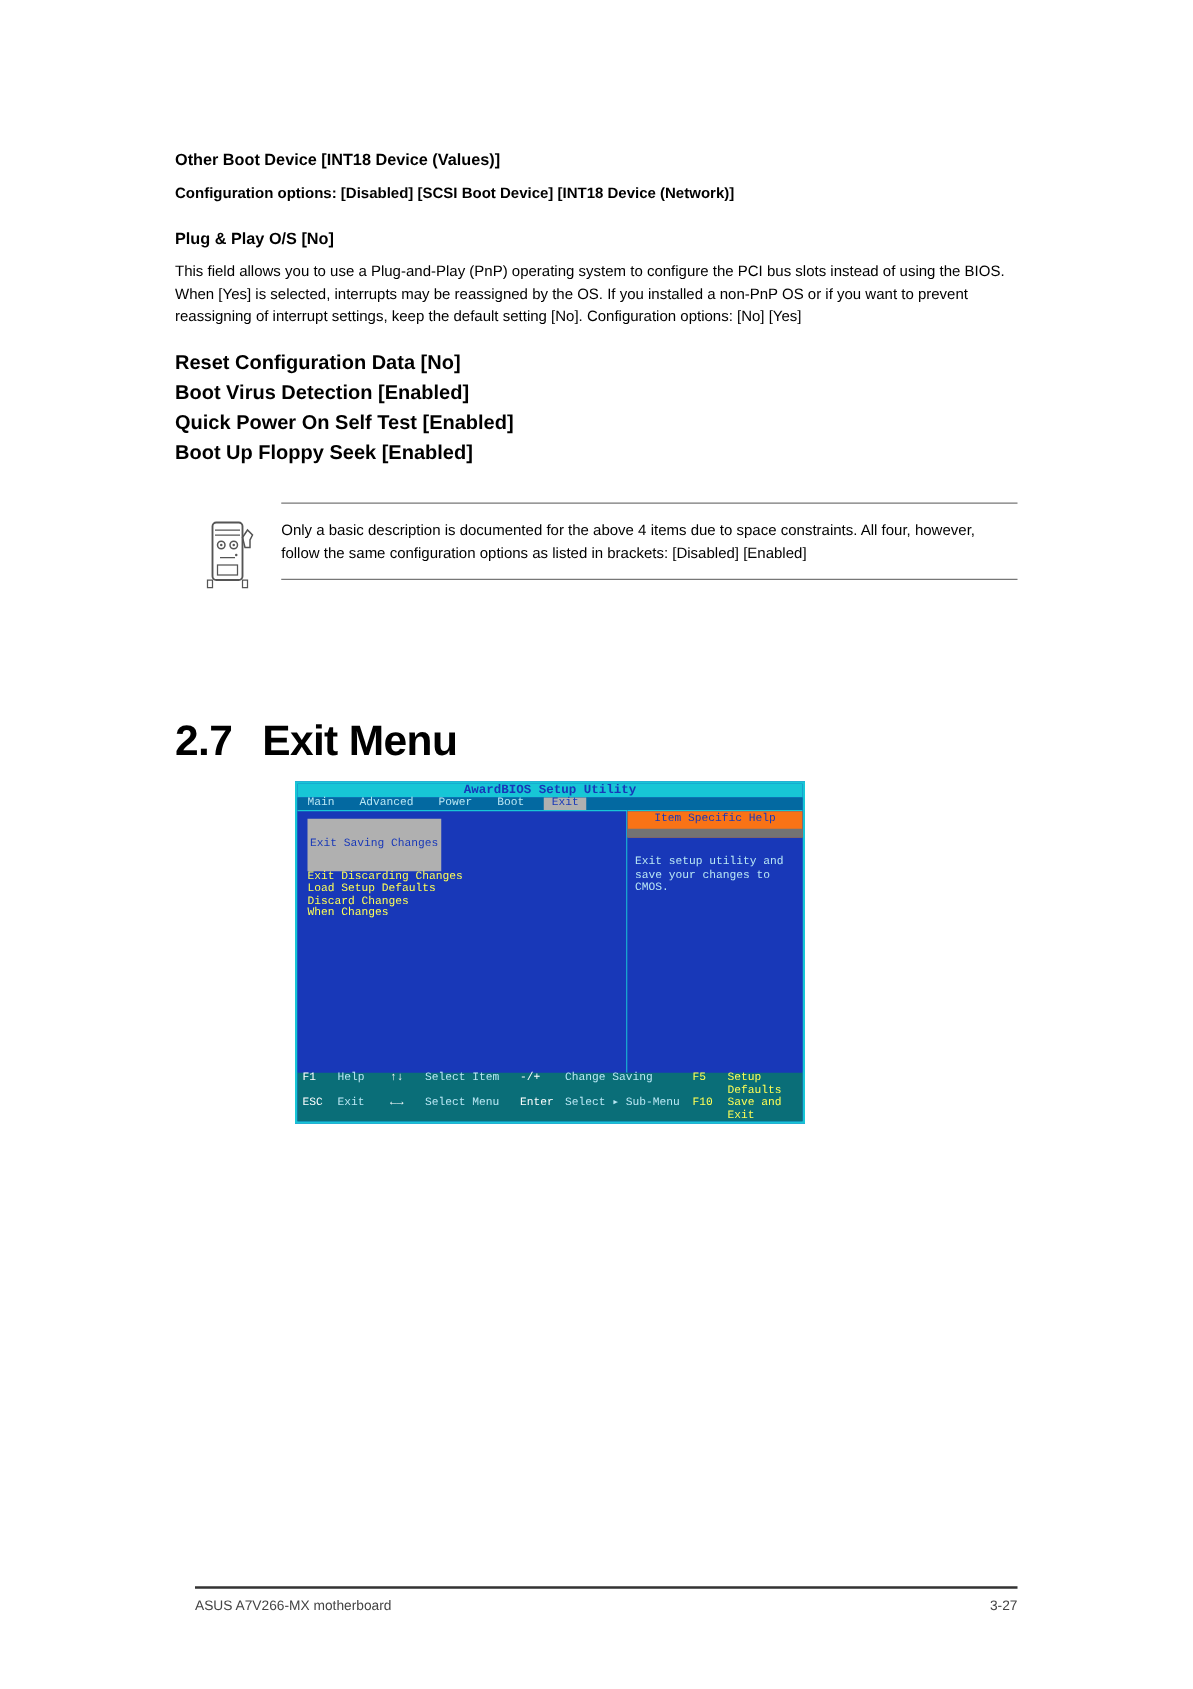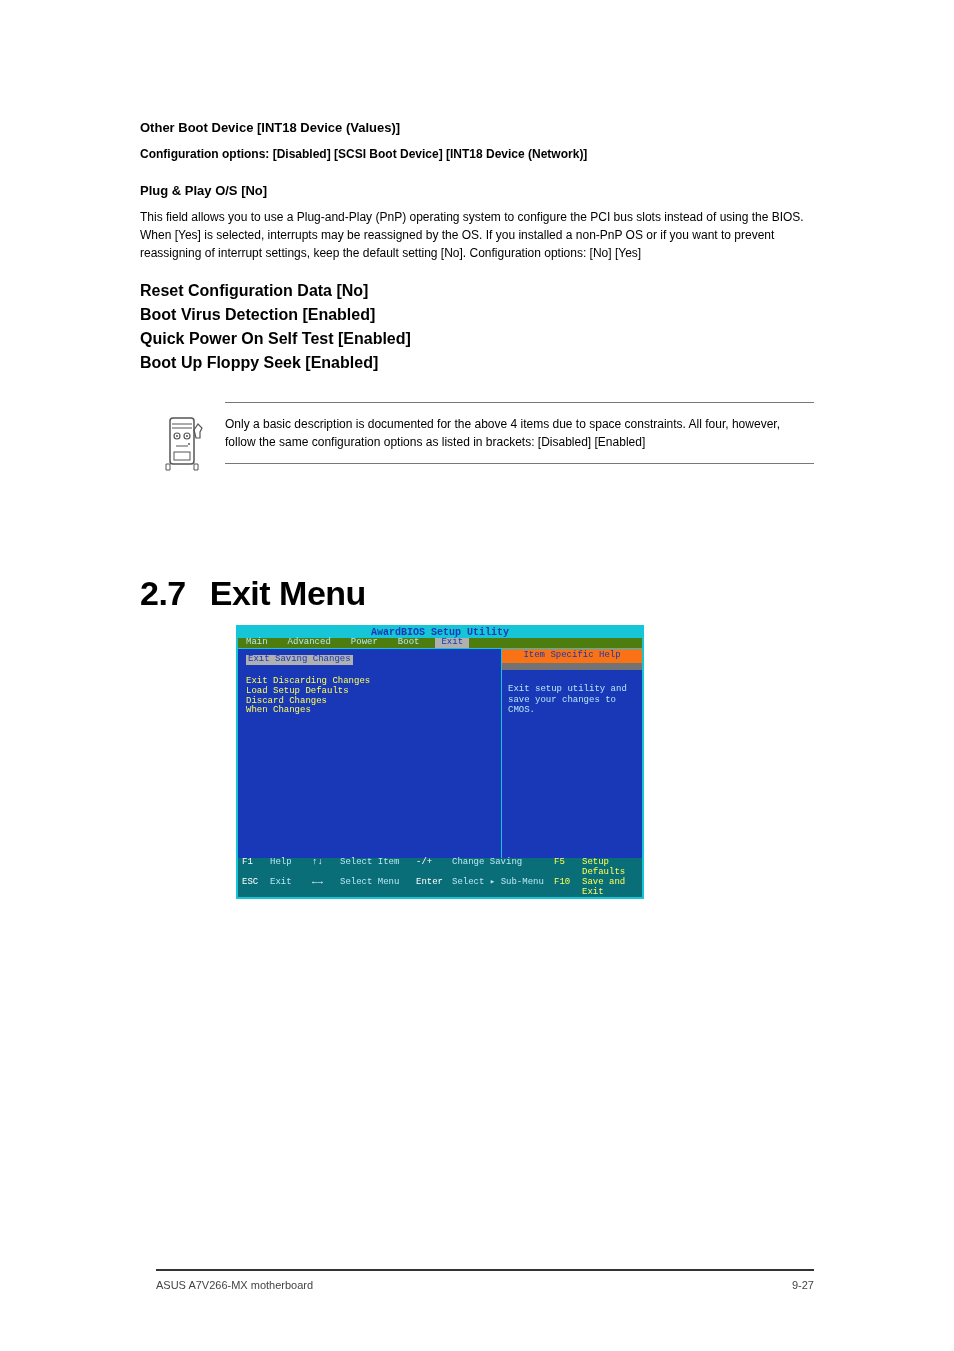--- a/index.html
+++ b/index.html
@@ -106,21 +106,21 @@
   .bios-title {
     background: #17c6d6;
     color: #1838b8;
     text-align: center;
     font-weight: bold;
     padding: 0 0;
     font-size: 10px;
   }
   .bios-menubar {
     display: flex;
-    background: #4d7c0f;
+    background: #0369a1;
     color: #ffffff;
     padding: 0 8px;
     gap: 20px;
     font-size: 9px;
   }
   .bios-menubar .m { color: #b9e7f4; }
   .bios-menubar .m-active {
     background: #b0b0b0;
     color: #1838b8;
     padding: 0 6px;
@@ -134,22 +134,22 @@
     flex: 1;
     background: #1838b8;
     border-top: 1px solid #17c6d6;
     border-right: 1px solid #17c6d6;
     padding: 6px 8px;
   }
   .bios-left .sel {
     background: #b0b0b0;
     color: #1838b8;
     display: inline-block;
-    padding: 0 2px;
-    margin-bottom: 12px;
+    padding: 16px 2px;
+    margin-bottom: 0;
   }
   .bios-left .row { color: #ffff55; margin: 0; }
   .bios-right {
     width: 140px;
     background: #1838b8;
     border-top: 1px solid #17c6d6;
   }
   .bios-right-head {
     background: #f97316;
     color: #1838b8;
@@ -272,15 +272,15 @@
       <span class="v">Select Menu</span>
       <span class="k">Enter</span>
       <span class="v">Select ▸ Sub-Menu</span>
       <span class="hi">F10</span>
       <span class="hi">Save and Exit</span>
     </div>
   </div>
 
   <div class="page-footer">
     <span>ASUS A7V266-MX motherboard</span>
-    <span>9-27</span>
+    <span>3-27</span>
   </div>
 </div>
 
 </body></html>

